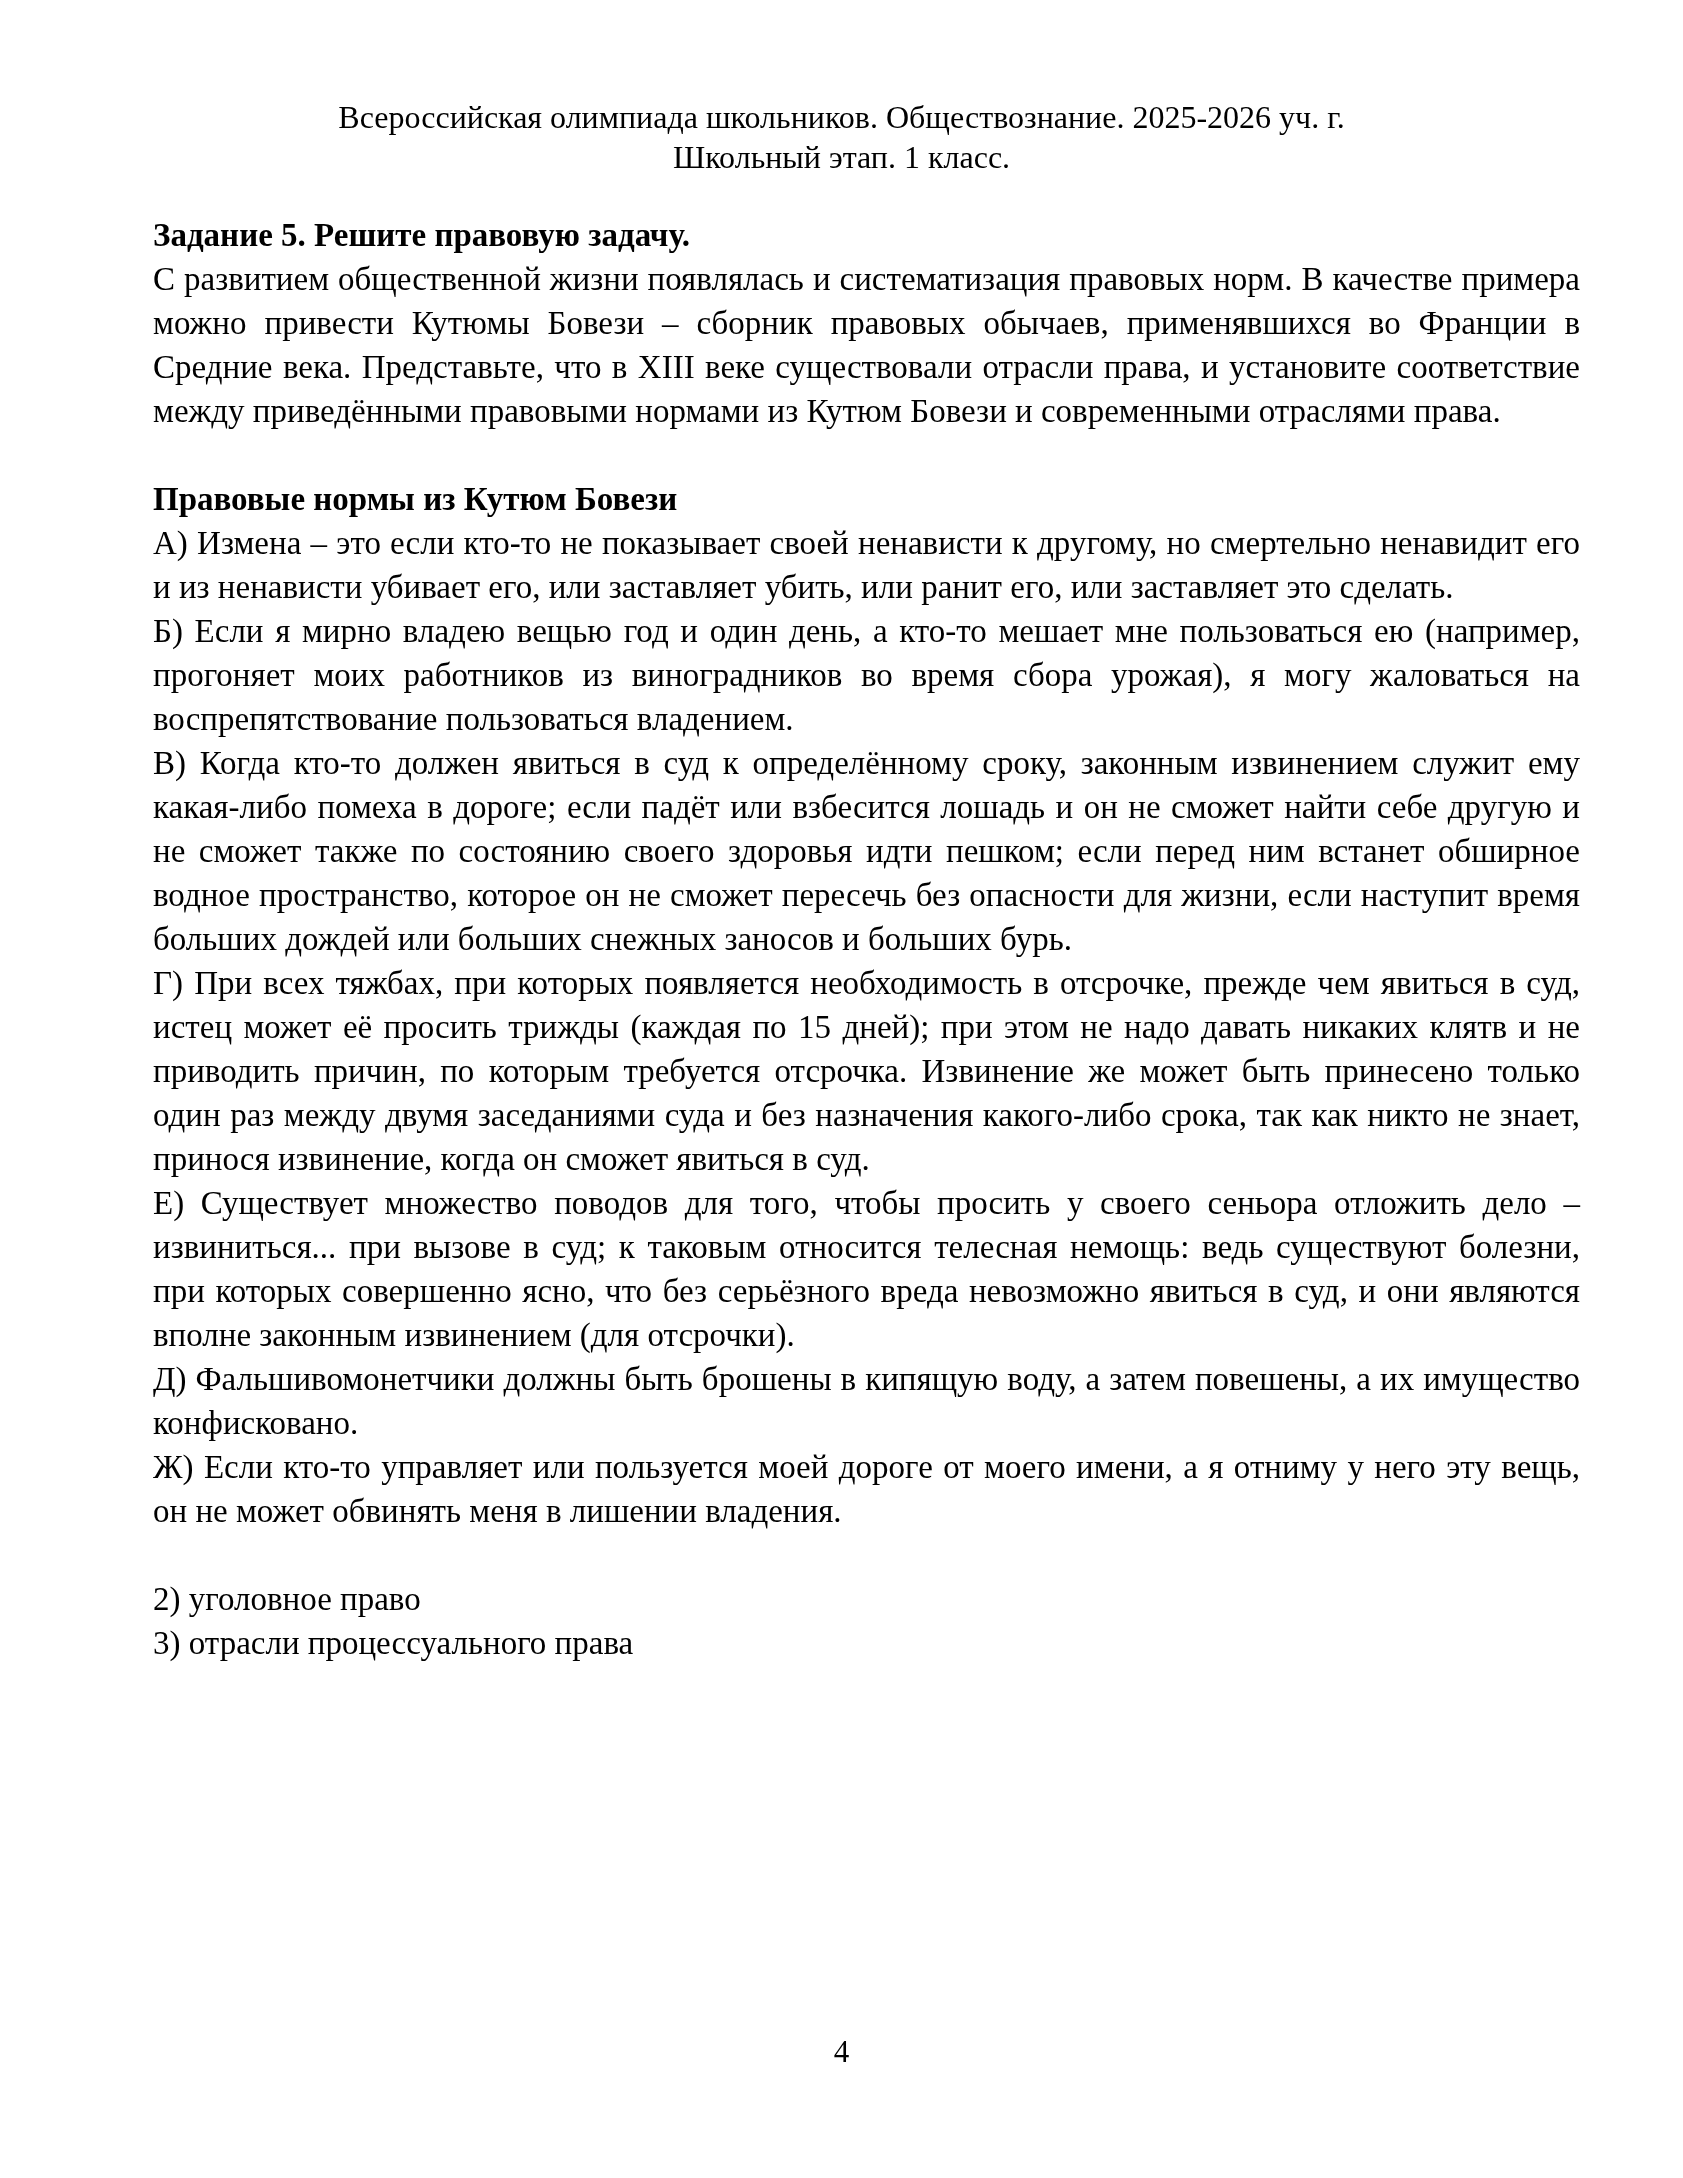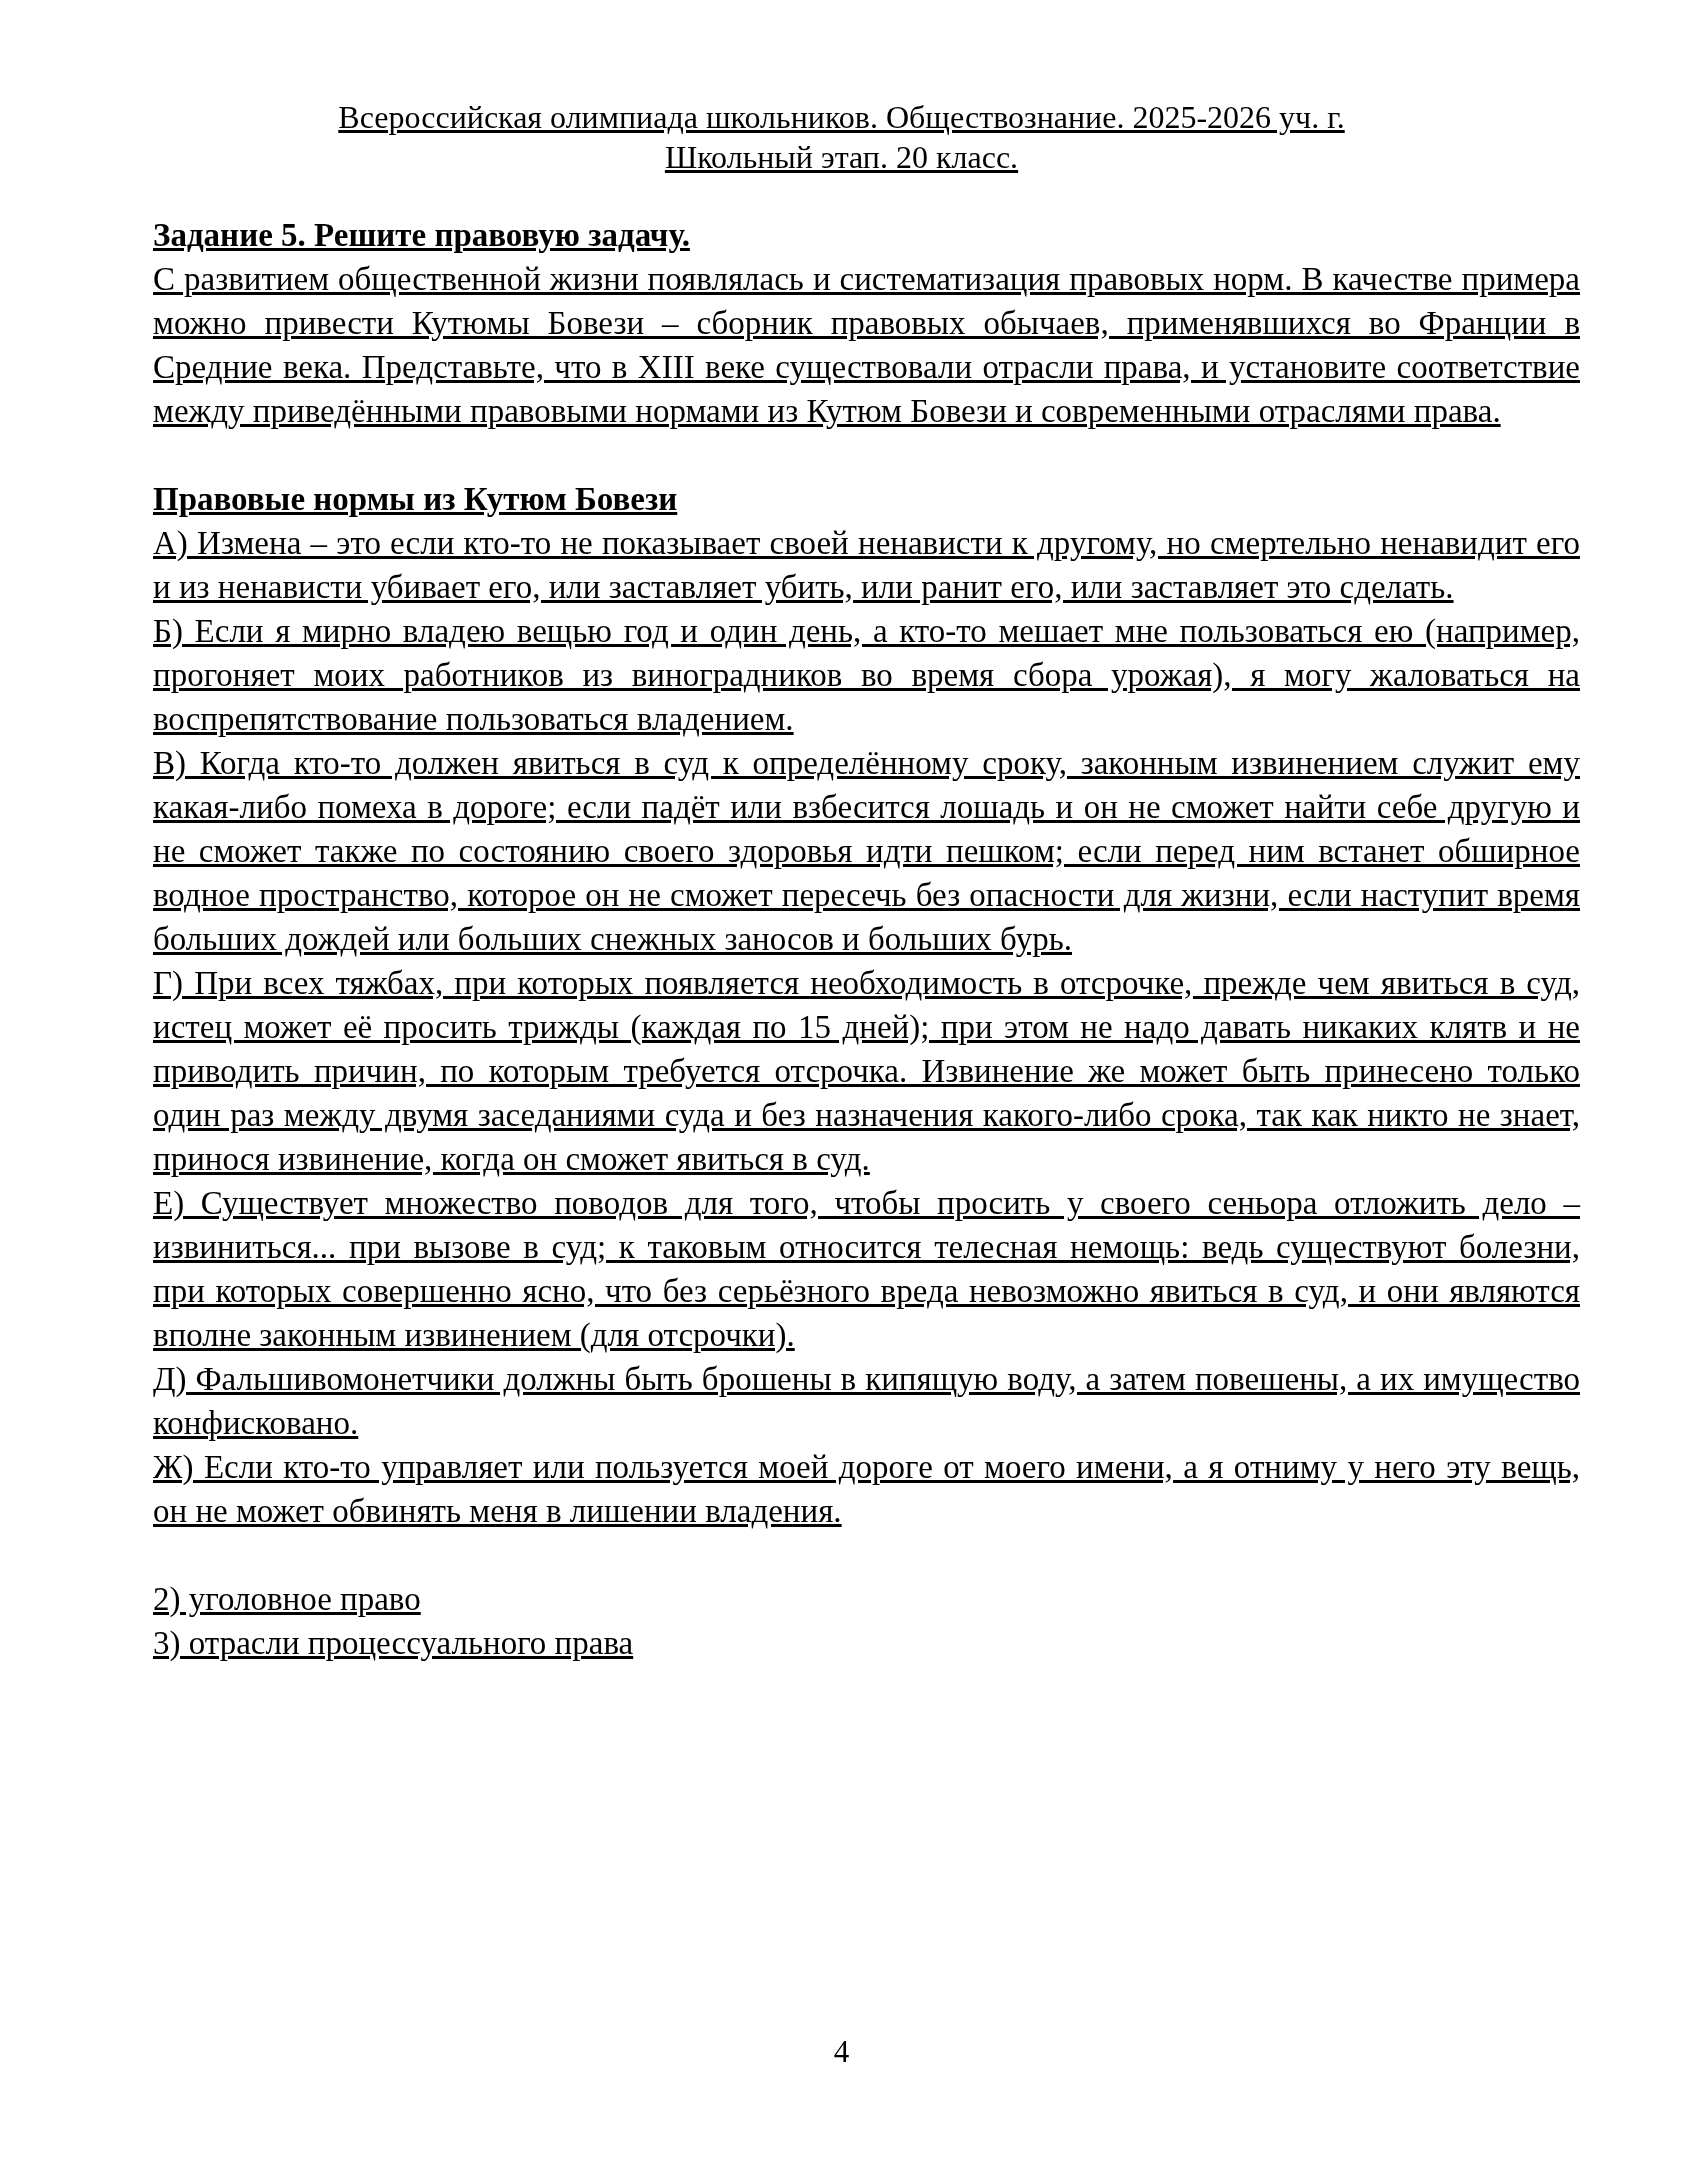--- a/index.html
+++ b/index.html
@@ -11,21 +11,20 @@
     height: 2178px;
     background: #ffffff;
     color: #000000;
     font-family: "Liberation Serif", "DejaVu Serif", serif;
     position: relative;
     overflow: hidden;
   }
   .page {
     position: absolute;
     inset: 0;
-    text-decoration: underline;
   }
   .doc-header {
     padding-top: 97px;
     text-align: center;
     font-size: 32px;
     line-height: 40px;
   }
   .content {
     margin: 36px 103px 0 153px;
     font-size: 33px;
@@ -46,21 +45,21 @@
     line-height: 40px;
   }
 </style>
 </head>
 <body>
 
 <div class="page">
 
   <div class="doc-header">
     <div>Всероссийская олимпиада школьников. Обществознание. 2025-2026 уч. г.</div>
-    <div>Школьный этап. 20 класс.</div>
+    <div>Школьный этап. 1 класс.</div>
   </div>
 
   <div class="content">
 
     <p class="bold">Задание 5. Решите правовую задачу.</p>
     <p class="just">С развитием общественной жизни появлялась и систематизация правовых норм. В качестве примера можно привести Кутюмы Бовези – сборник правовых обычаев, применявшихся во Франции в Средние века. Представьте, что в XIII веке существовали отрасли права, и установите соответствие между приведёнными правовыми нормами из Кутюм Бовези и современными отраслями права.</p>
 
     <div class="spacer"></div>
 
     <p class="bold">Правовые нормы из Кутюм Бовези</p>

